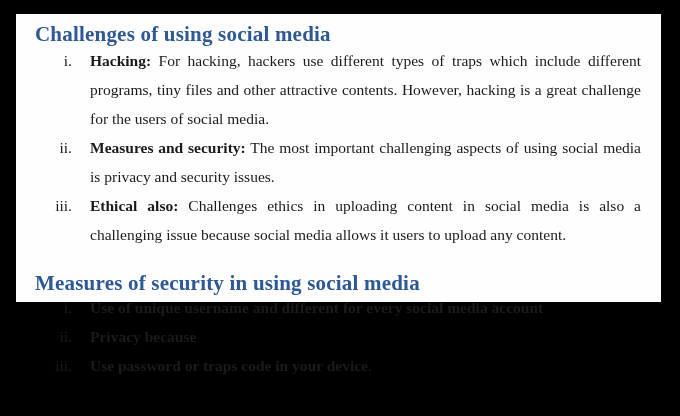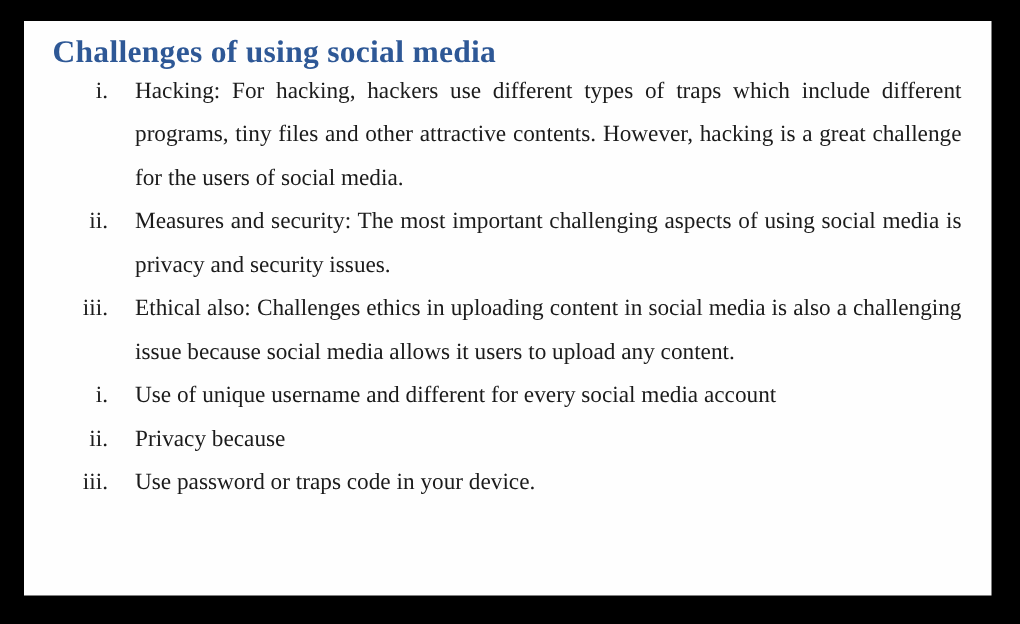--- a/index.html
+++ b/index.html
@@ -12,21 +12,21 @@
     background: #000000;
     position: relative;
     overflow: hidden;
     font-family: "Liberation Serif", "DejaVu Serif", serif;
   }
   .paper {
     position: absolute;
     left: 16px;
     top: 14px;
     width: 645px;
-    height: 383px;
+    height: 288px;
     background: #fefefe;
     box-sizing: border-box;
     padding: 8px 20px 0 19px;
   }
   .heading {
     margin: 0;
     font-size: 21px;
     line-height: 24px;
     font-weight: bold;
     color: #2e5896;
@@ -57,21 +57,21 @@
   .txt {
     flex: 1 1 auto;
     margin: 0;
     font-size: 15.5px;
     line-height: 29px;
     color: #1b1b1b;
     text-align: justify;
     text-justify: inter-word;
   }
   .txt b {
-    font-weight: normal;
+    font-weight: bold;
   }
 </style>
 </head>
 <body>
 
 <div class="paper">
 
   <h1 class="heading">Challenges of using social media</h1>
 
   <div class="numlist">
@@ -82,20 +82,21 @@
     <div class="li">
       <div class="num">ii.</div>
       <p class="txt"><b>Measures and security:</b><span> The most important challenging aspects of using social media is privacy and security issues.</span></p>
     </div>
     <div class="li">
       <div class="num">iii.</div>
       <p class="txt"><b>Ethical also:</b><span> Challenges ethics in uploading content in social media is also a challenging issue because social media allows it users to upload any content.</span></p>
     </div>
   </div>
 
+  <h1 class="heading second">Measures of security in using social media</h1>
 
   <div class="numlist">
     <div class="li">
       <div class="num">i.</div>
       <p class="txt"><b>Use of unique username and different for every social media account</b><span></span></p>
     </div>
     <div class="li">
       <div class="num">ii.</div>
       <p class="txt"><b>Privacy because</b><span></span></p>
     </div>

